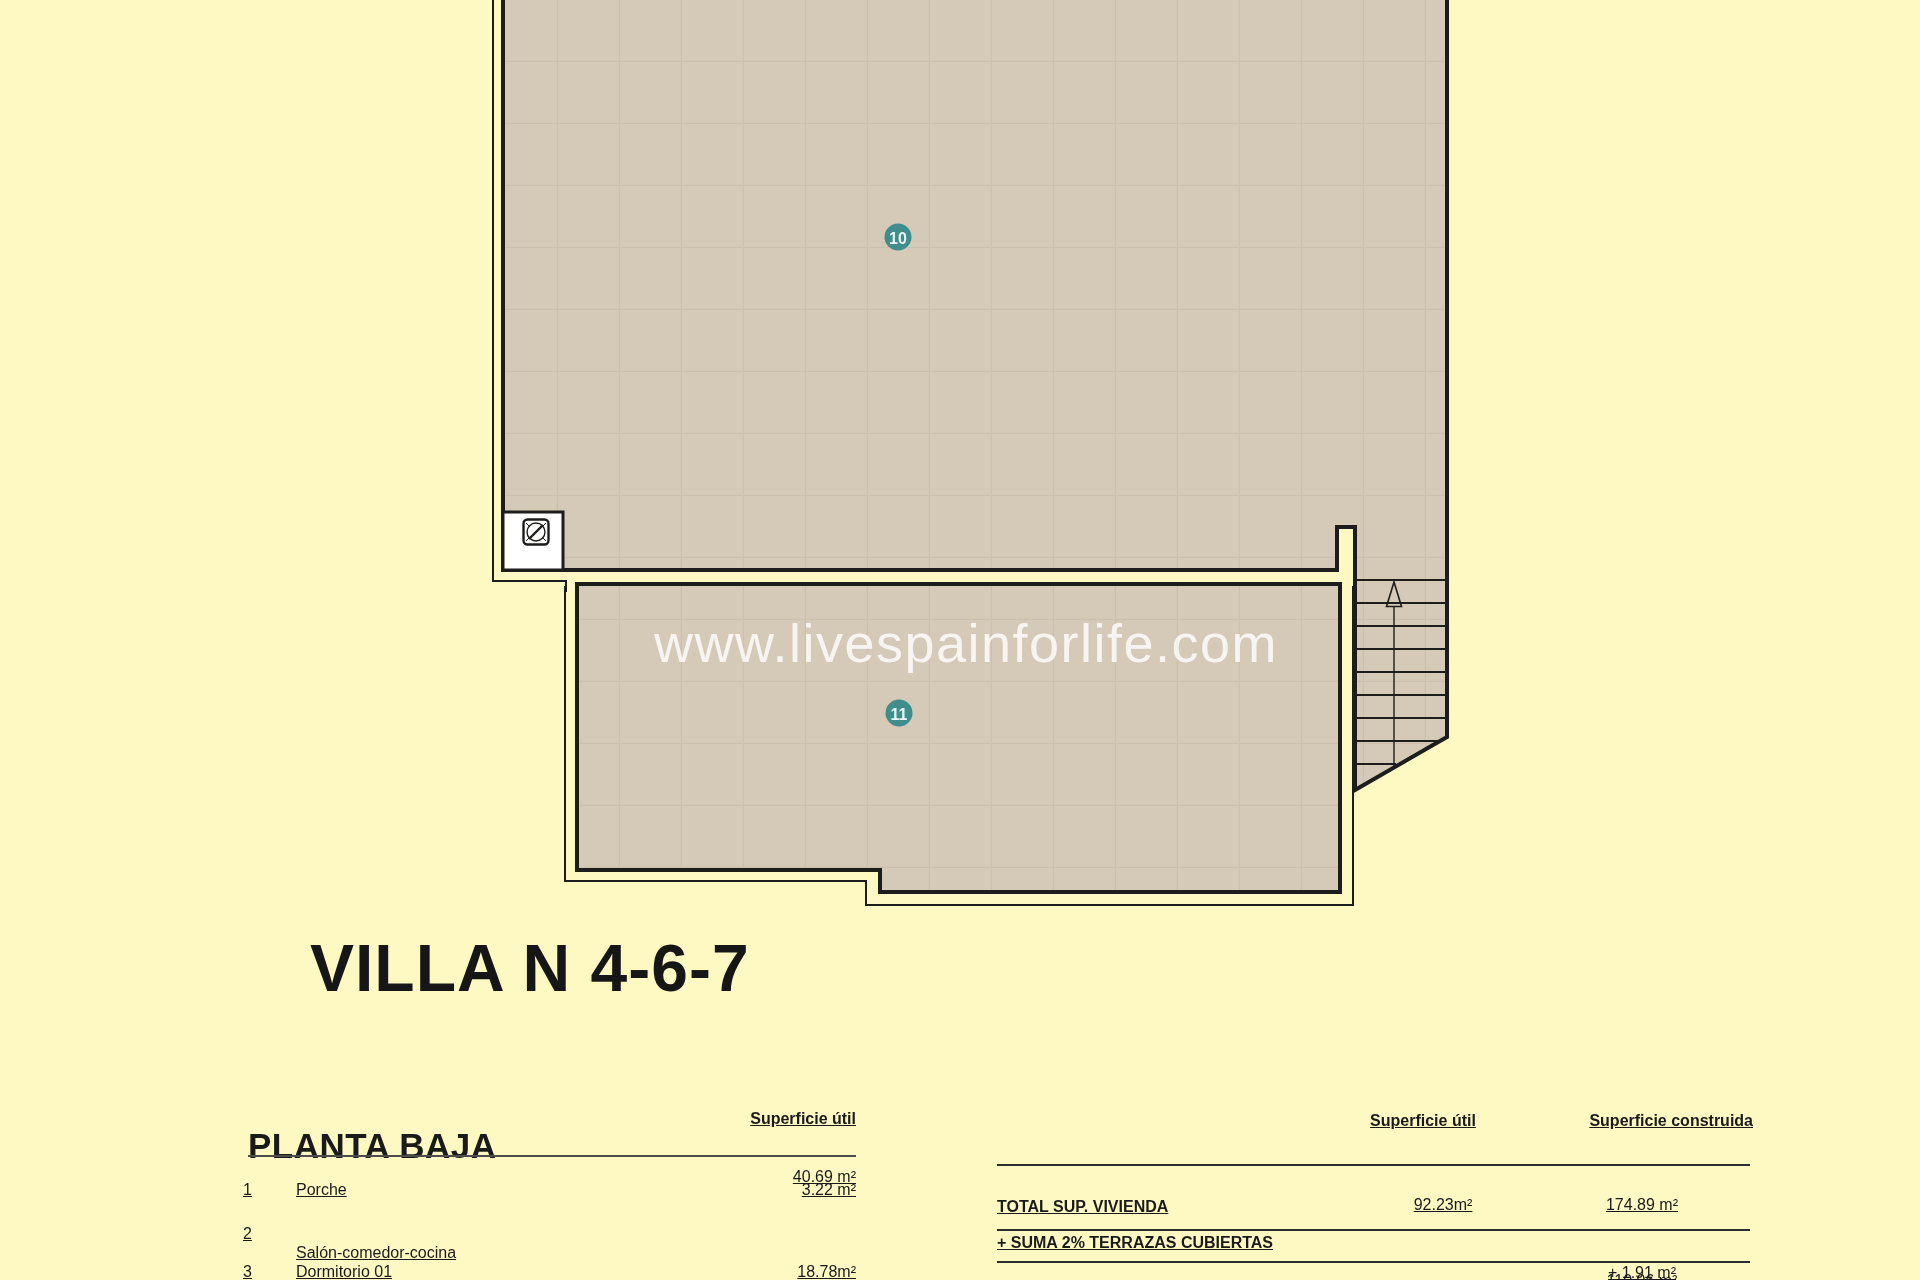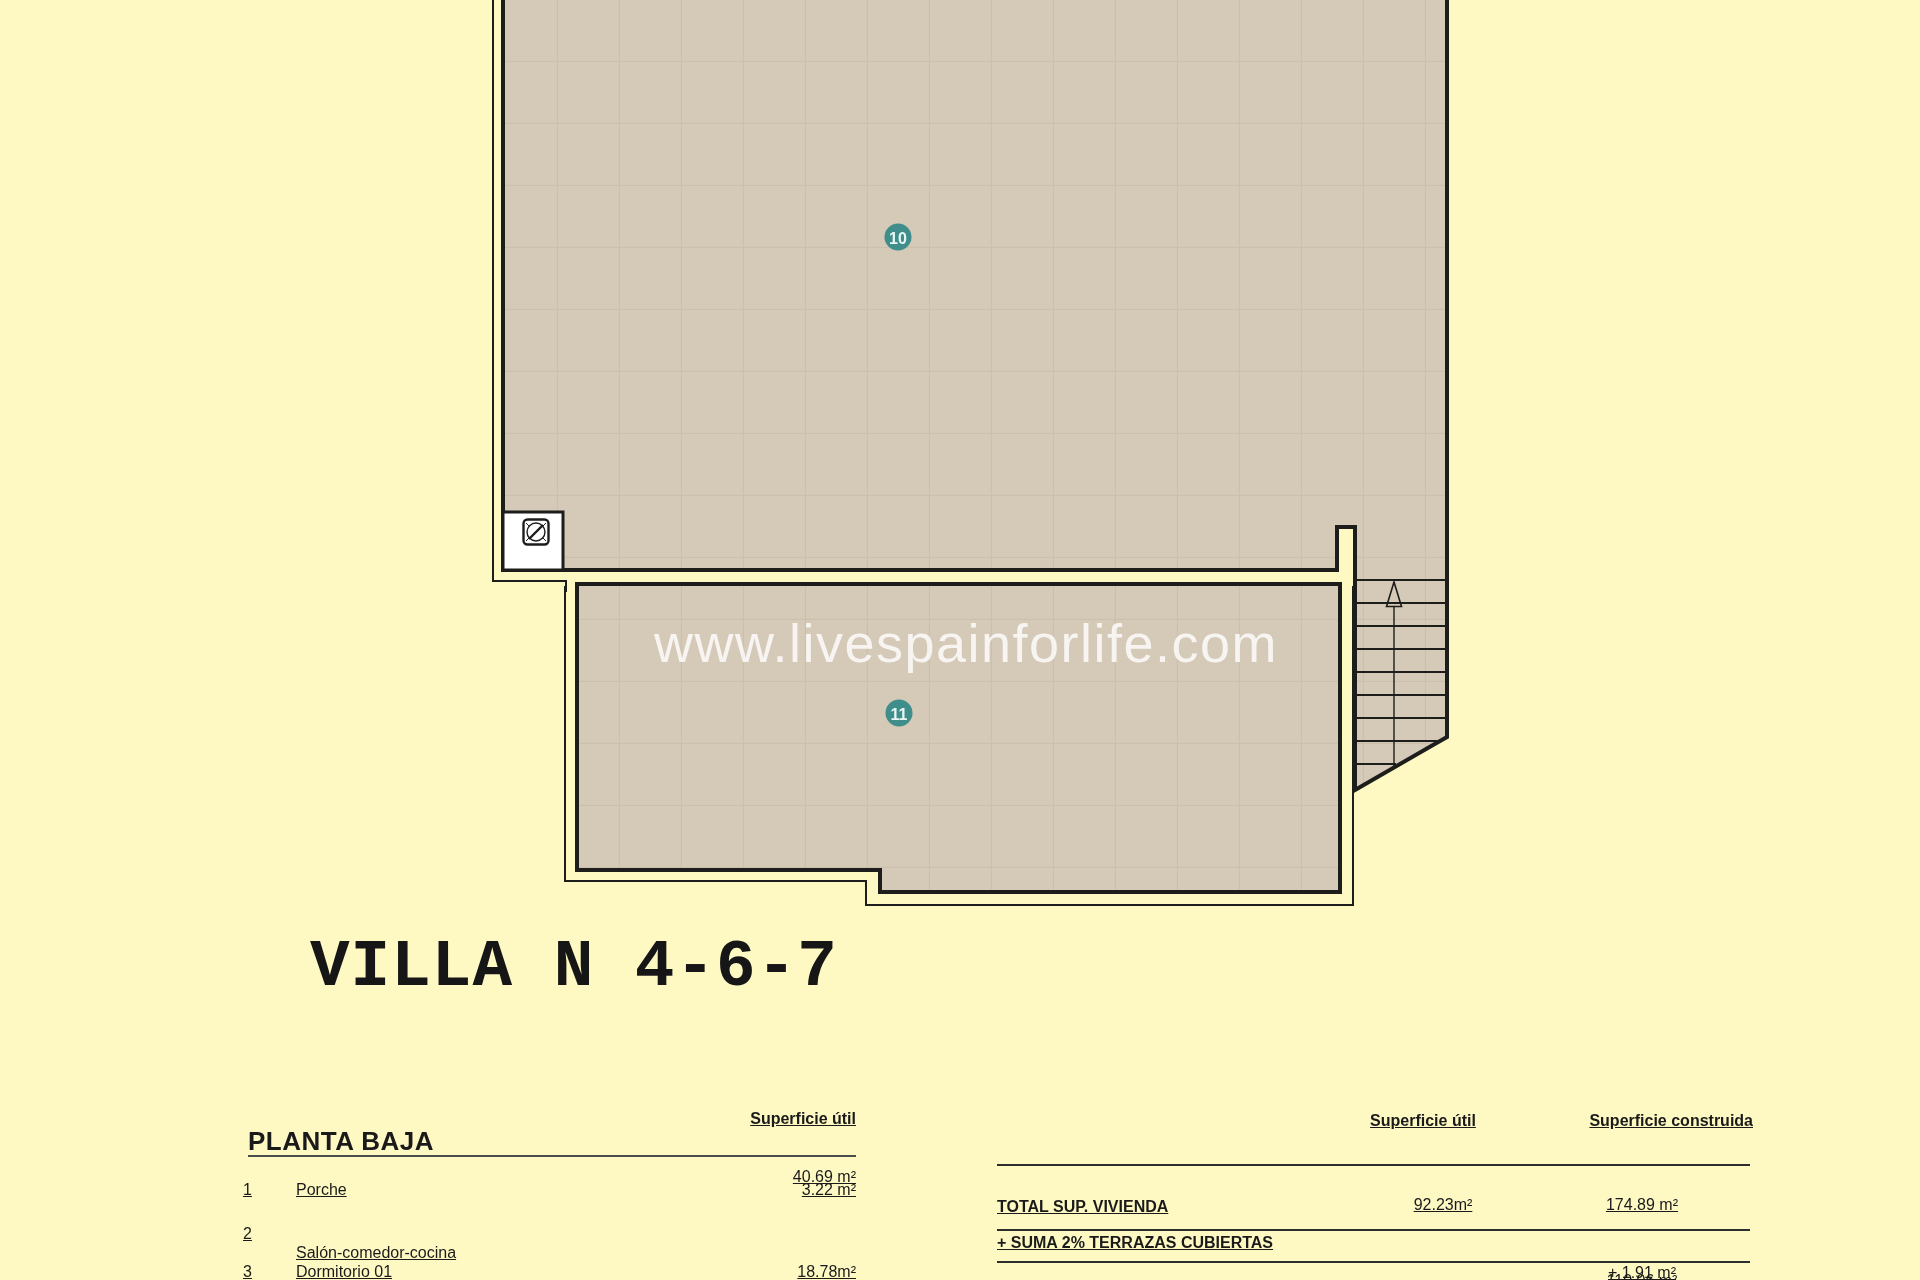--- a/index.html
+++ b/index.html
@@ -13,29 +13,29 @@
     font-family:"Liberation Sans",sans-serif;
     font-size:54px;letter-spacing:1.5px;
     fill:rgba(255,255,255,0.80);
   }
   .marker-num{
     font-family:"Liberation Sans",sans-serif;font-size:16px;font-weight:bold;
   }
 
   .title{
     position:absolute;left:310px;top:922px;
-    font-family:Liberation Mono, monospace;font-weight:bold;
+    font-family:Liberation Sans, sans-serif;font-weight:bold;
     font-size:66px;line-height:92px;color:#161616;letter-spacing:1px;
     white-space:nowrap;
   }
 
   .abs{position:absolute;white-space:nowrap;}
   .b{font-weight:bold;}
   .t24{font-size:16px;text-decoration:underline;}
-  .t26{font-size:26px;letter-spacing:0.5px;}
+  .t26{font-size:35px;letter-spacing:0.5px;}
   .right{text-align:right;}
   .center{text-align:center;}
   .rule{position:absolute;height:2px;background:#4d4d4d;}
   .rule.dark{background:#2e2e2e;}
 </style>
 </head>
 <body>
 
 <div class="canvas">
 

